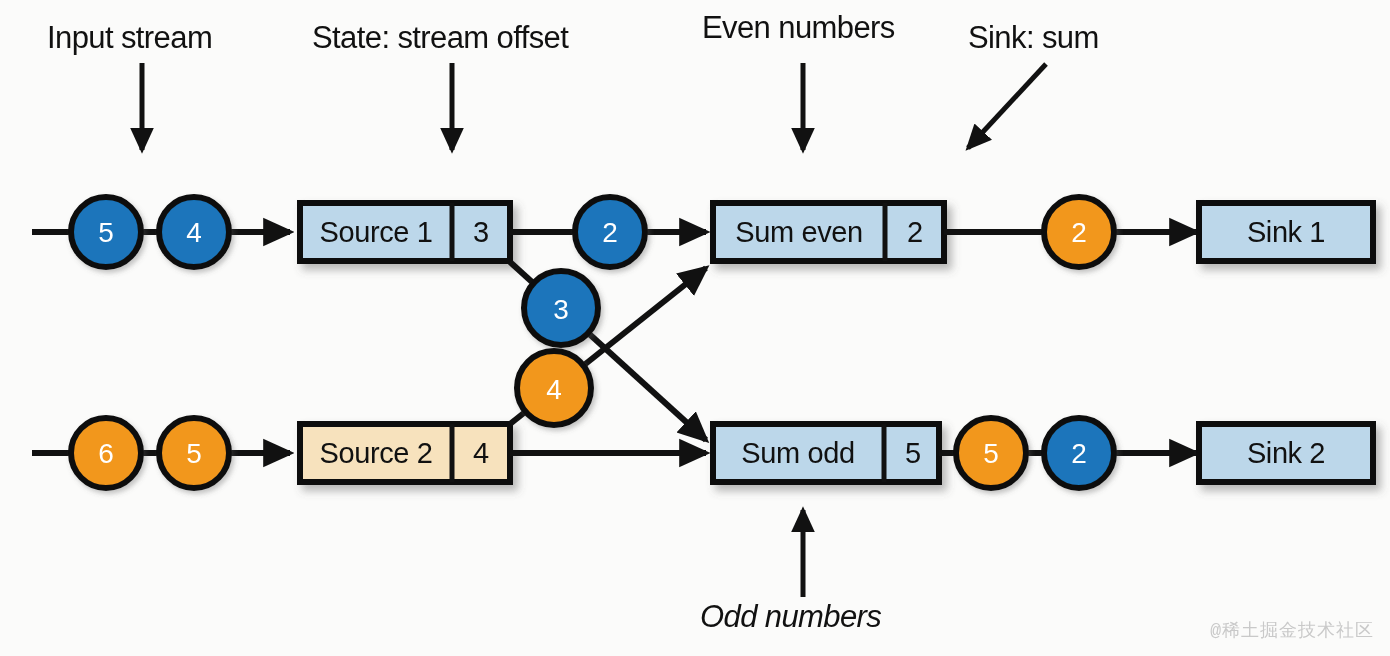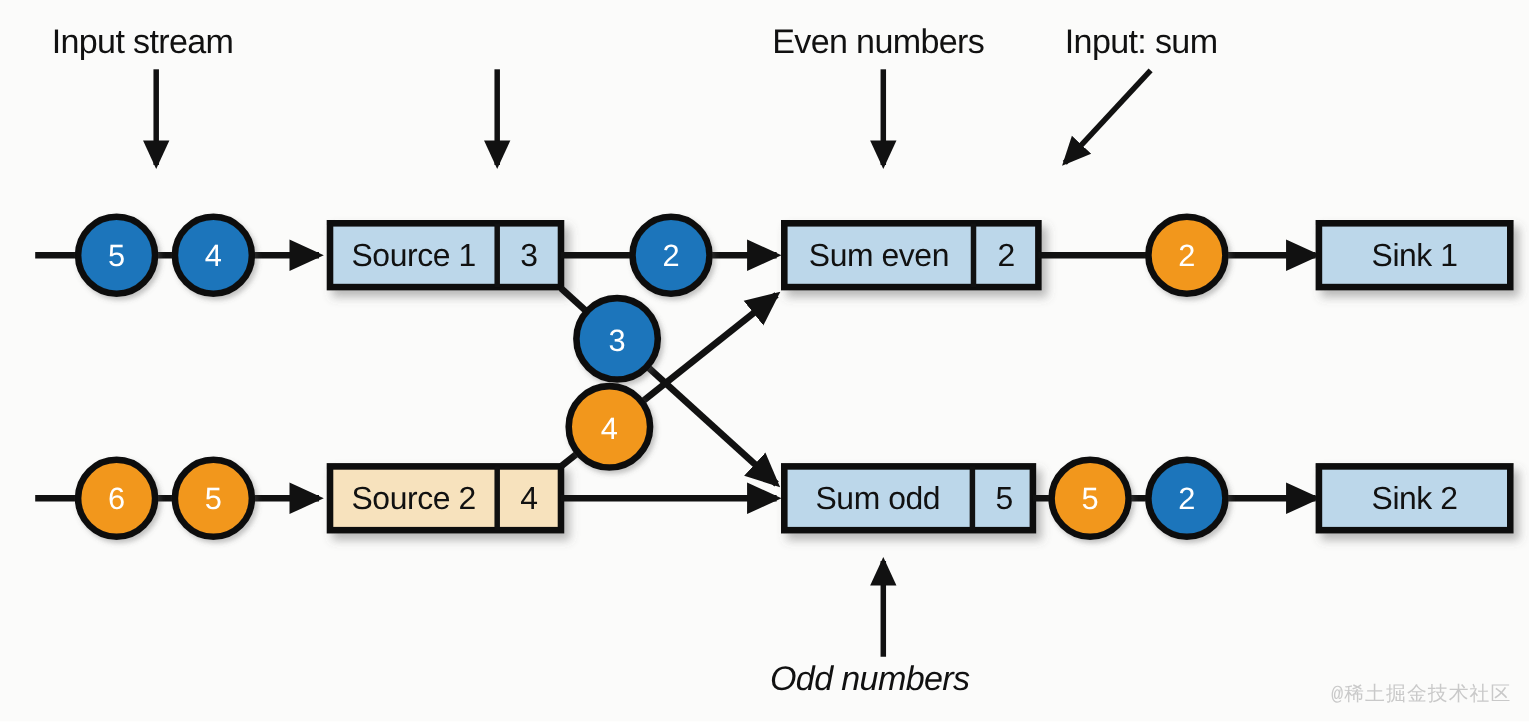--- a/index.html
+++ b/index.html
@@ -62,22 +62,23 @@
     font-size: 28px;
     fill: #ffffff;
   }
 </style>
 </head>
 <body>
 
 <div id="stage">
 
   <div class="anno" style="left:47px; top:22px;">Input stream</div>
-  <div class="anno" style="left:702px; top:22px;">Even numbers</div>
-  <div class="anno" style="left:968px; top:22px;">Input: sum</div>
+  <div class="anno" style="left:312px; top:22px;">State: stream offset</div>
+  <div class="anno" style="left:702px; top:12px;">Even numbers</div>
+  <div class="anno" style="left:968px; top:22px;">Sink: sum</div>
   <div class="anno" style="left:700px; top:601px;font-style:italic;">Odd numbers</div>
 
   <svg class="layer" viewBox="0 0 1390 656">
     <defs>
       <marker id="arrowFat" viewBox="0 0 10 10" refX="8.6" refY="5" markerWidth="5.2" markerHeight="5.2" orient="auto-start-reverse">
         <path d="M 0 0.4 L 10 5 L 0 9.6 z" fill="#111111"></path>
       </marker>
       <marker id="arrowThin" viewBox="0 0 10 10" refX="8.8" refY="5" markerWidth="4.6" markerHeight="4.6" orient="auto-start-reverse">
         <path d="M 0 0.8 L 10 5 L 0 9.2 z" fill="#111111"></path>
       </marker>

